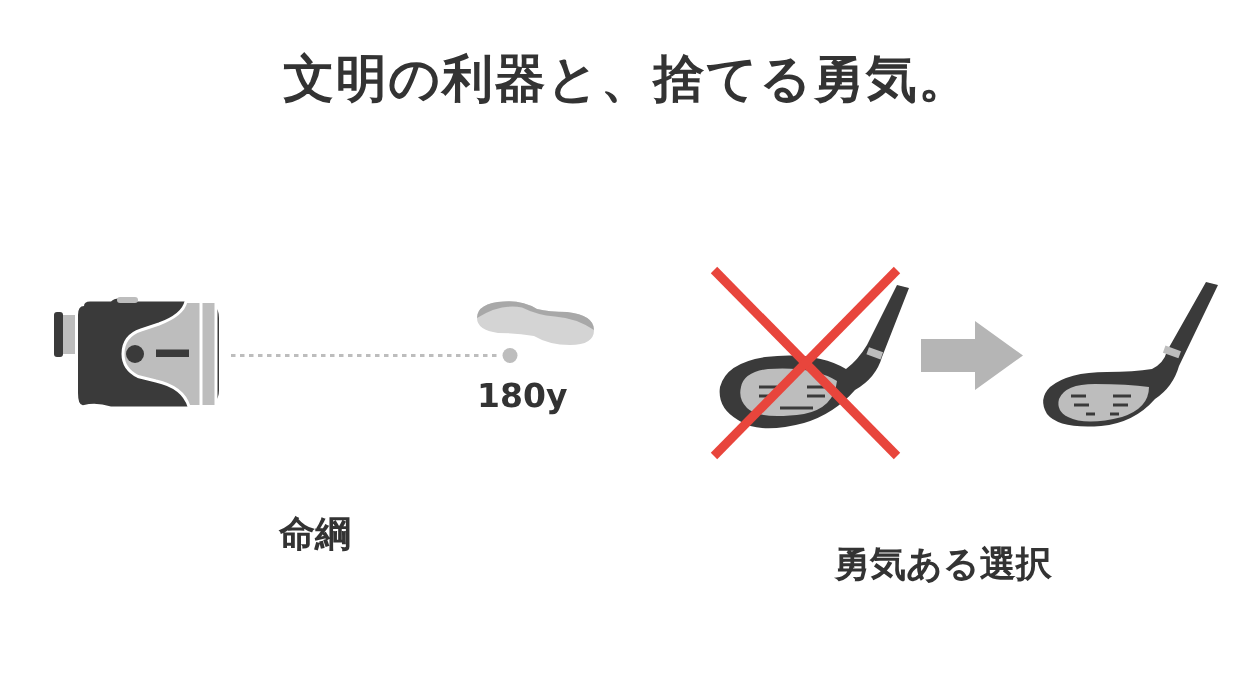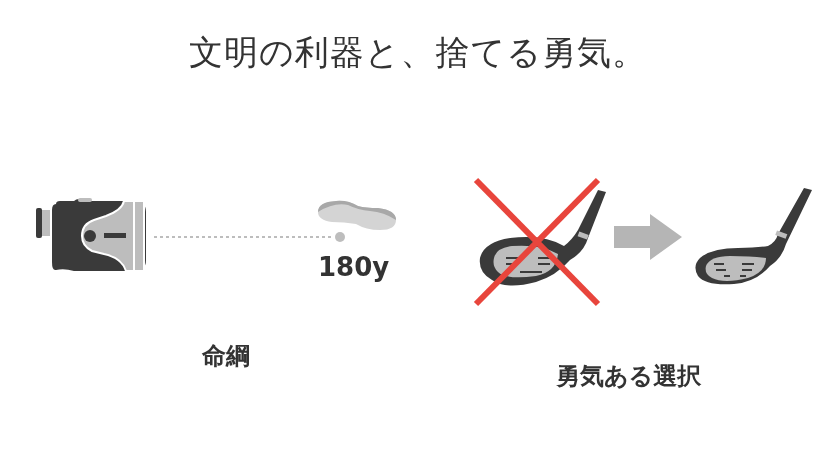--- a/index.html
+++ b/index.html
@@ -1,23 +1,23 @@
 <!DOCTYPE html>
 <html><head>
   <meta charset="utf-8">
   <style>
     html, body { margin:0; padding:0; background:#ffffff; }
     body { width:836px; height:459px; position:relative; overflow:hidden;
       font-family: "DejaVu Sans", "Liberation Sans", sans-serif; color:#333333; }
     .title { position:absolute; left:0; top:30px; width:836px; text-align:center;
-      font-size:34px; font-weight:normal; letter-spacing:1px; color:#333333; }
+      font-size:34px; font-weight:bold; letter-spacing:1px; color:#333333; }
     .abs { position:absolute; }
-    .distance { position:absolute; left:318px; top:252px; font-size:26px; font-weight:bold; color:#333333; }
+    .distance { position:absolute; left:318px; top:252px; font-size:22px; font-weight:bold; color:#333333; }
     .caption { position:absolute; top:340px; font-size:24px; font-weight:bold; color:#333333; }
-    #cap-left { left:186px;margin-left:16px; }
+    #cap-left { left:186px; }
     #cap-right { left:556px;margin-top:20px; }
   </style>
 </head>
 <body>
 
 <div class="title">文明の利器と、捨てる勇気。</div>
 
 <svg class="abs" style="left:34px;top:196px" width="116" height="80" viewBox="0 0 116 80">
   <rect x="2" y="12" width="6" height="30" rx="2" fill="#3a3a3a"></rect>
   <rect x="8" y="14" width="8" height="26" fill="#bdbdbd"></rect>

